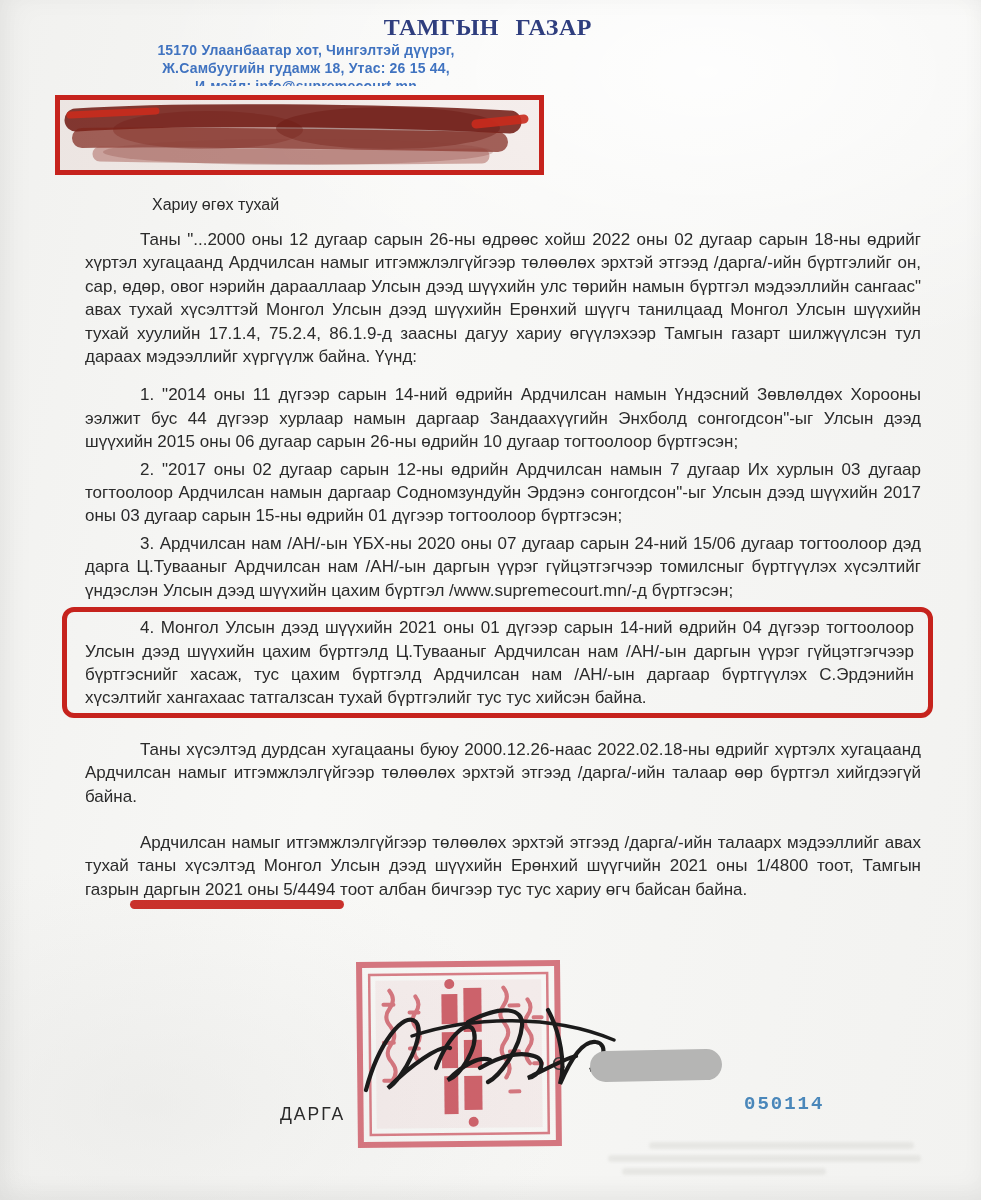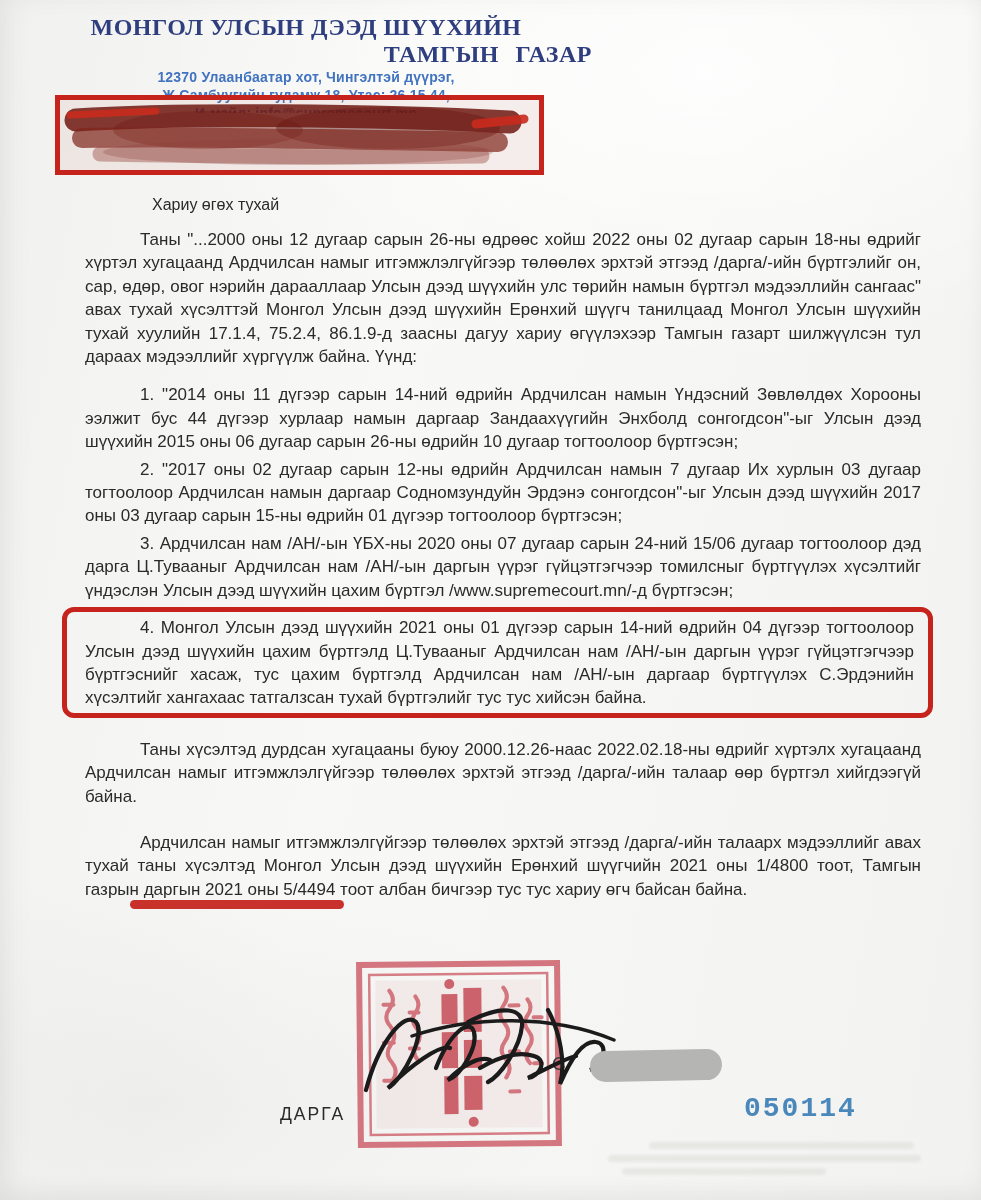--- a/index.html
+++ b/index.html
@@ -42,40 +42,39 @@
     background:#c41f1a;border-radius:5px;z-index:3;opacity:.92;}
 
   
   .sig-title{position:absolute;left:280px;top:1057px;font-size:17.5px;letter-spacing:2px;z-index:2;margin-top:47px;}
   .stamp{position:absolute;left:356px;top:960px;z-index:2;opacity:.93;transform:rotate(-.6deg);}
   .signature{position:absolute;left:352px;top:992px;z-index:4;}
   .sig-name{position:absolute;left:552px;top:1053px;font-size:19px;color:#3a3a3a;z-index:3;}
   .name-blob{position:absolute;left:590px;top:1050px;width:132px;height:31px;
     background:#b5b5b4;border-radius:16px;z-index:5;transform:rotate(-1deg);}
   .stamp-number{position:absolute;left:744px;top:1093px;z-index:2;
-    font-family:"Liberation Mono",monospace;font-weight:bold;font-size:28px;
+    font-family:"Liberation Mono",monospace;font-weight:bold;font-size:19px;
     color:#4a87ba;letter-spacing:2px;text-align:center;}
 
   
   .bleed{position:absolute;left:608px;top:1136px;width:340px;height:54px;z-index:1;
     filter:blur(1.6px);opacity:.5;}
   .bleed div{height:7px;border-radius:4px;background:#d9d9d5;margin:6px 0;}
   .bleed .b1{width:78%;margin-left:12%;}
   .bleed .b2{width:92%;}
   .bleed .b3{width:60%;margin-left:4%;}
 </style>
 </head>
 <body>
 
 <div class="page">
 
   <div class="letterhead">
-    <div class="org">МОНГОЛ УЛСЫН ДЭЭД ШҮҮХИЙН</div>
     <div class="org org2">ТАМГЫН ГАЗАР</div>
-    <div class="addr">12370 Улаанбаатар хот, Чингэлтэй дүүрэг,</div>
+    <div class="addr">15170 Улаанбаатар хот, Чингэлтэй дүүрэг,</div>
     <div class="addr">Ж.Самбуугийн гудамж 18, Утас: 26 15 44,</div>
     <div class="addr addr-partial">И-мэйл: info@supremecourt.mn</div>
   </div>
 
   <div class="redaction-top">
     <svg width="483" height="74" viewBox="0 0 483 74">
       <ellipse cx="150" cy="32" rx="95" ry="19" fill="#711711" opacity=".32"></ellipse>
       <ellipse cx="330" cy="30" rx="112" ry="21" fill="#4f0d07" opacity=".42"></ellipse>
       <path d="M18 22 C 120 15, 320 17, 452 24" stroke="#6f1710" stroke-width="23" fill="none" stroke-linecap="round" opacity=".85"></path>
       <path d="M24 40 C 140 38, 300 42, 440 44" stroke="#7e241a" stroke-width="20" fill="none" stroke-linecap="round" opacity=".7"></path>

